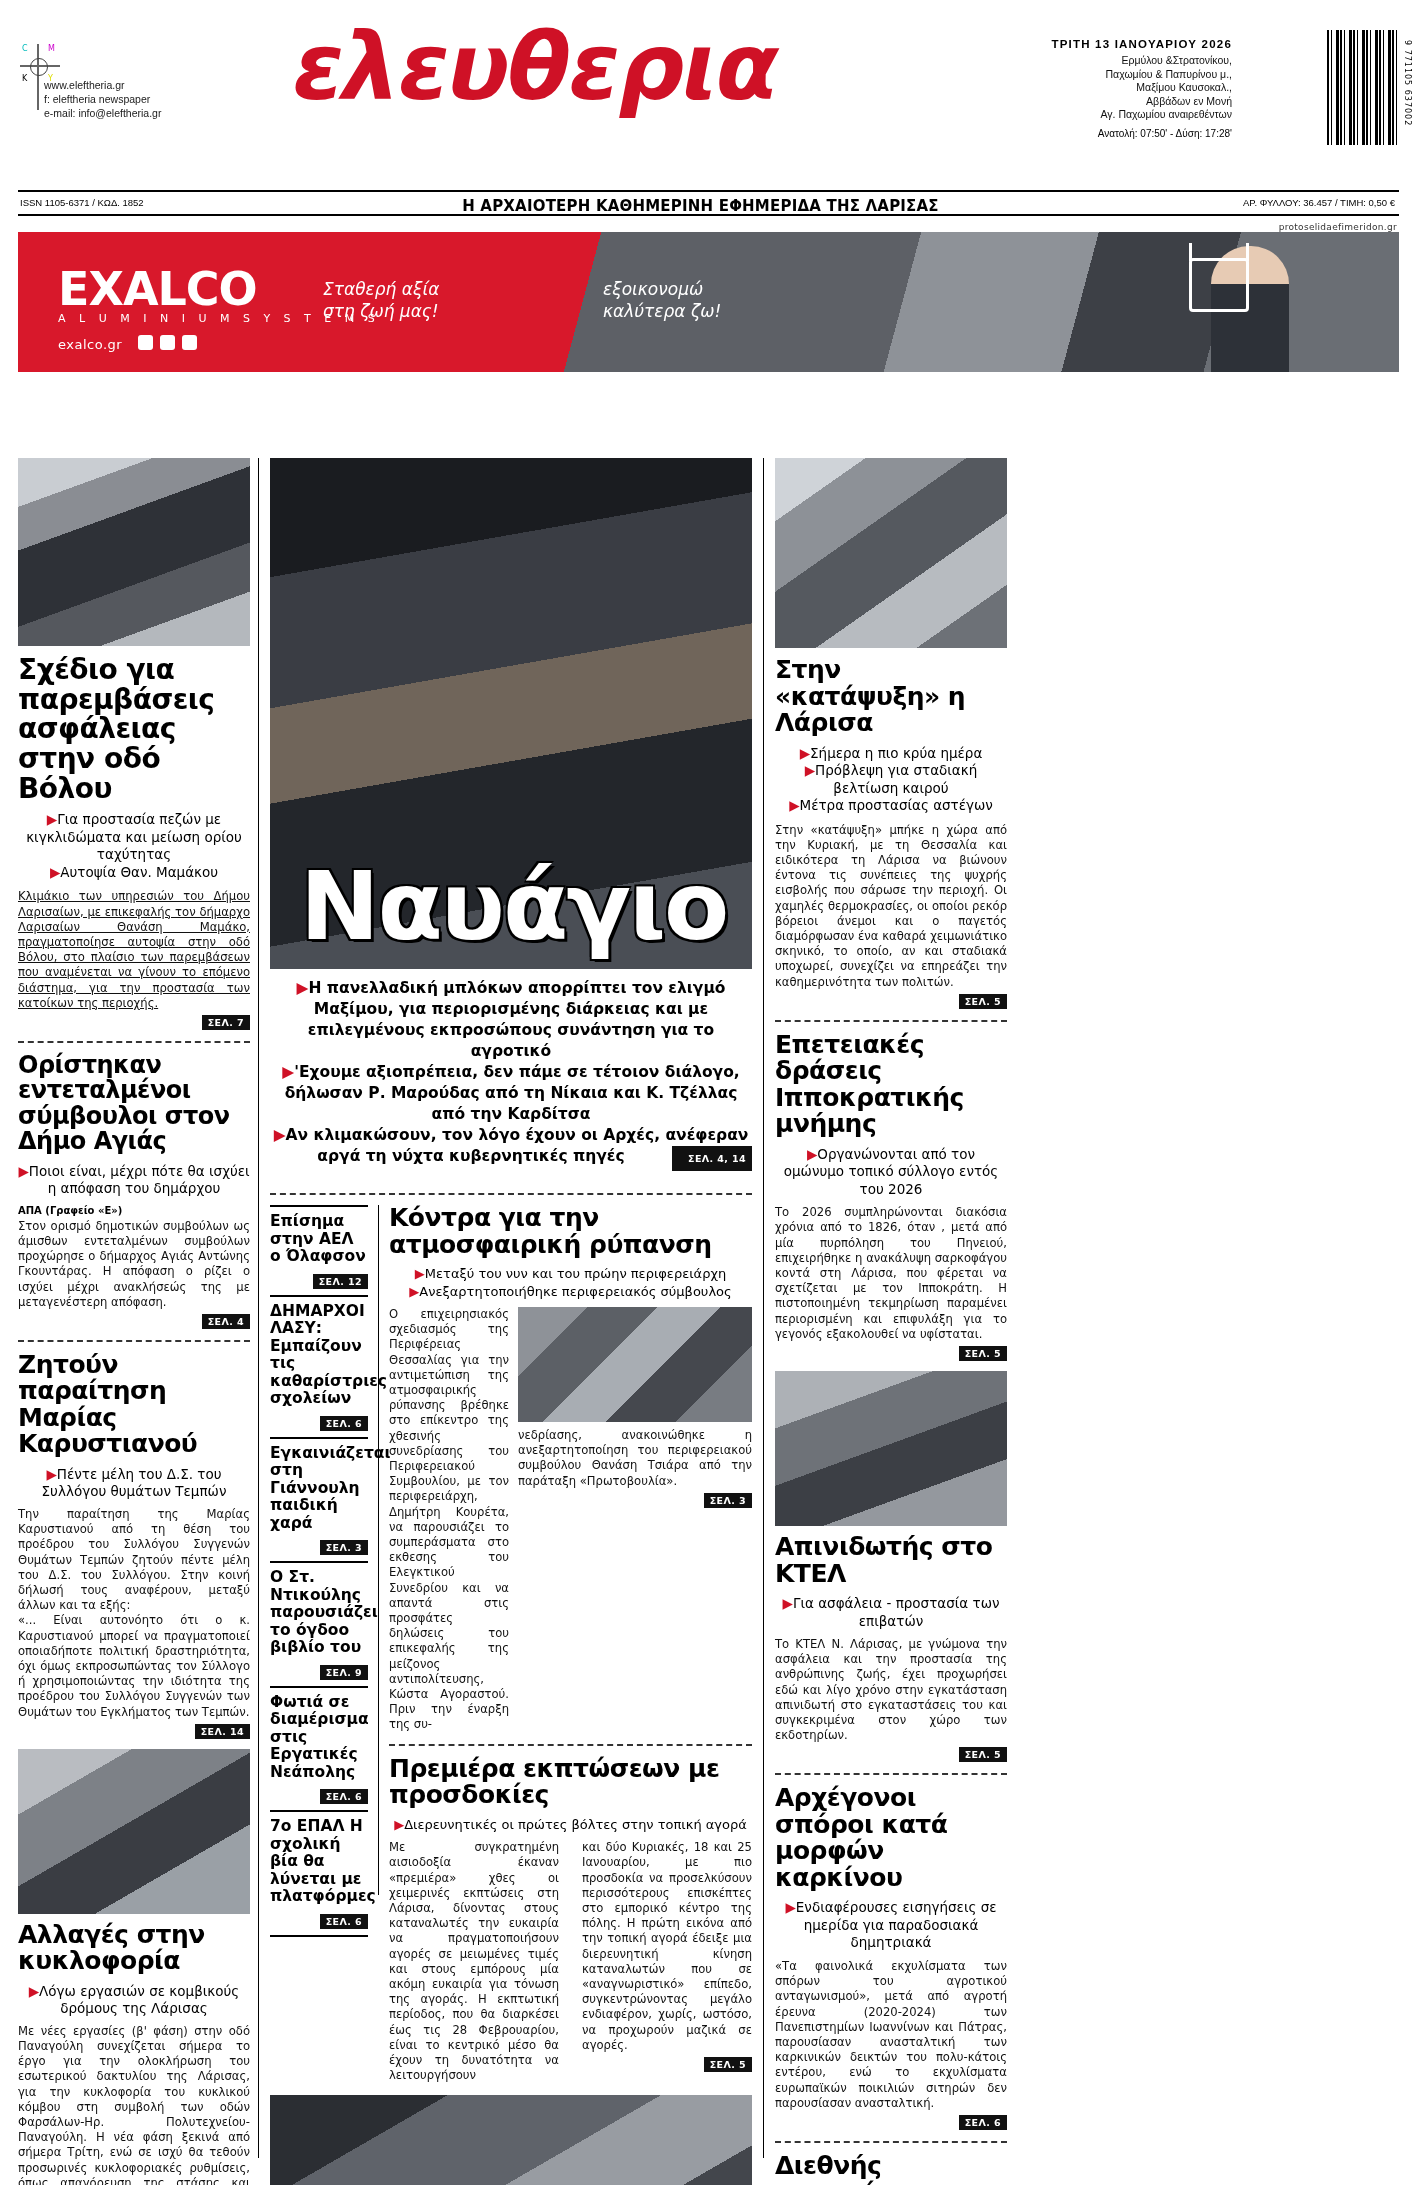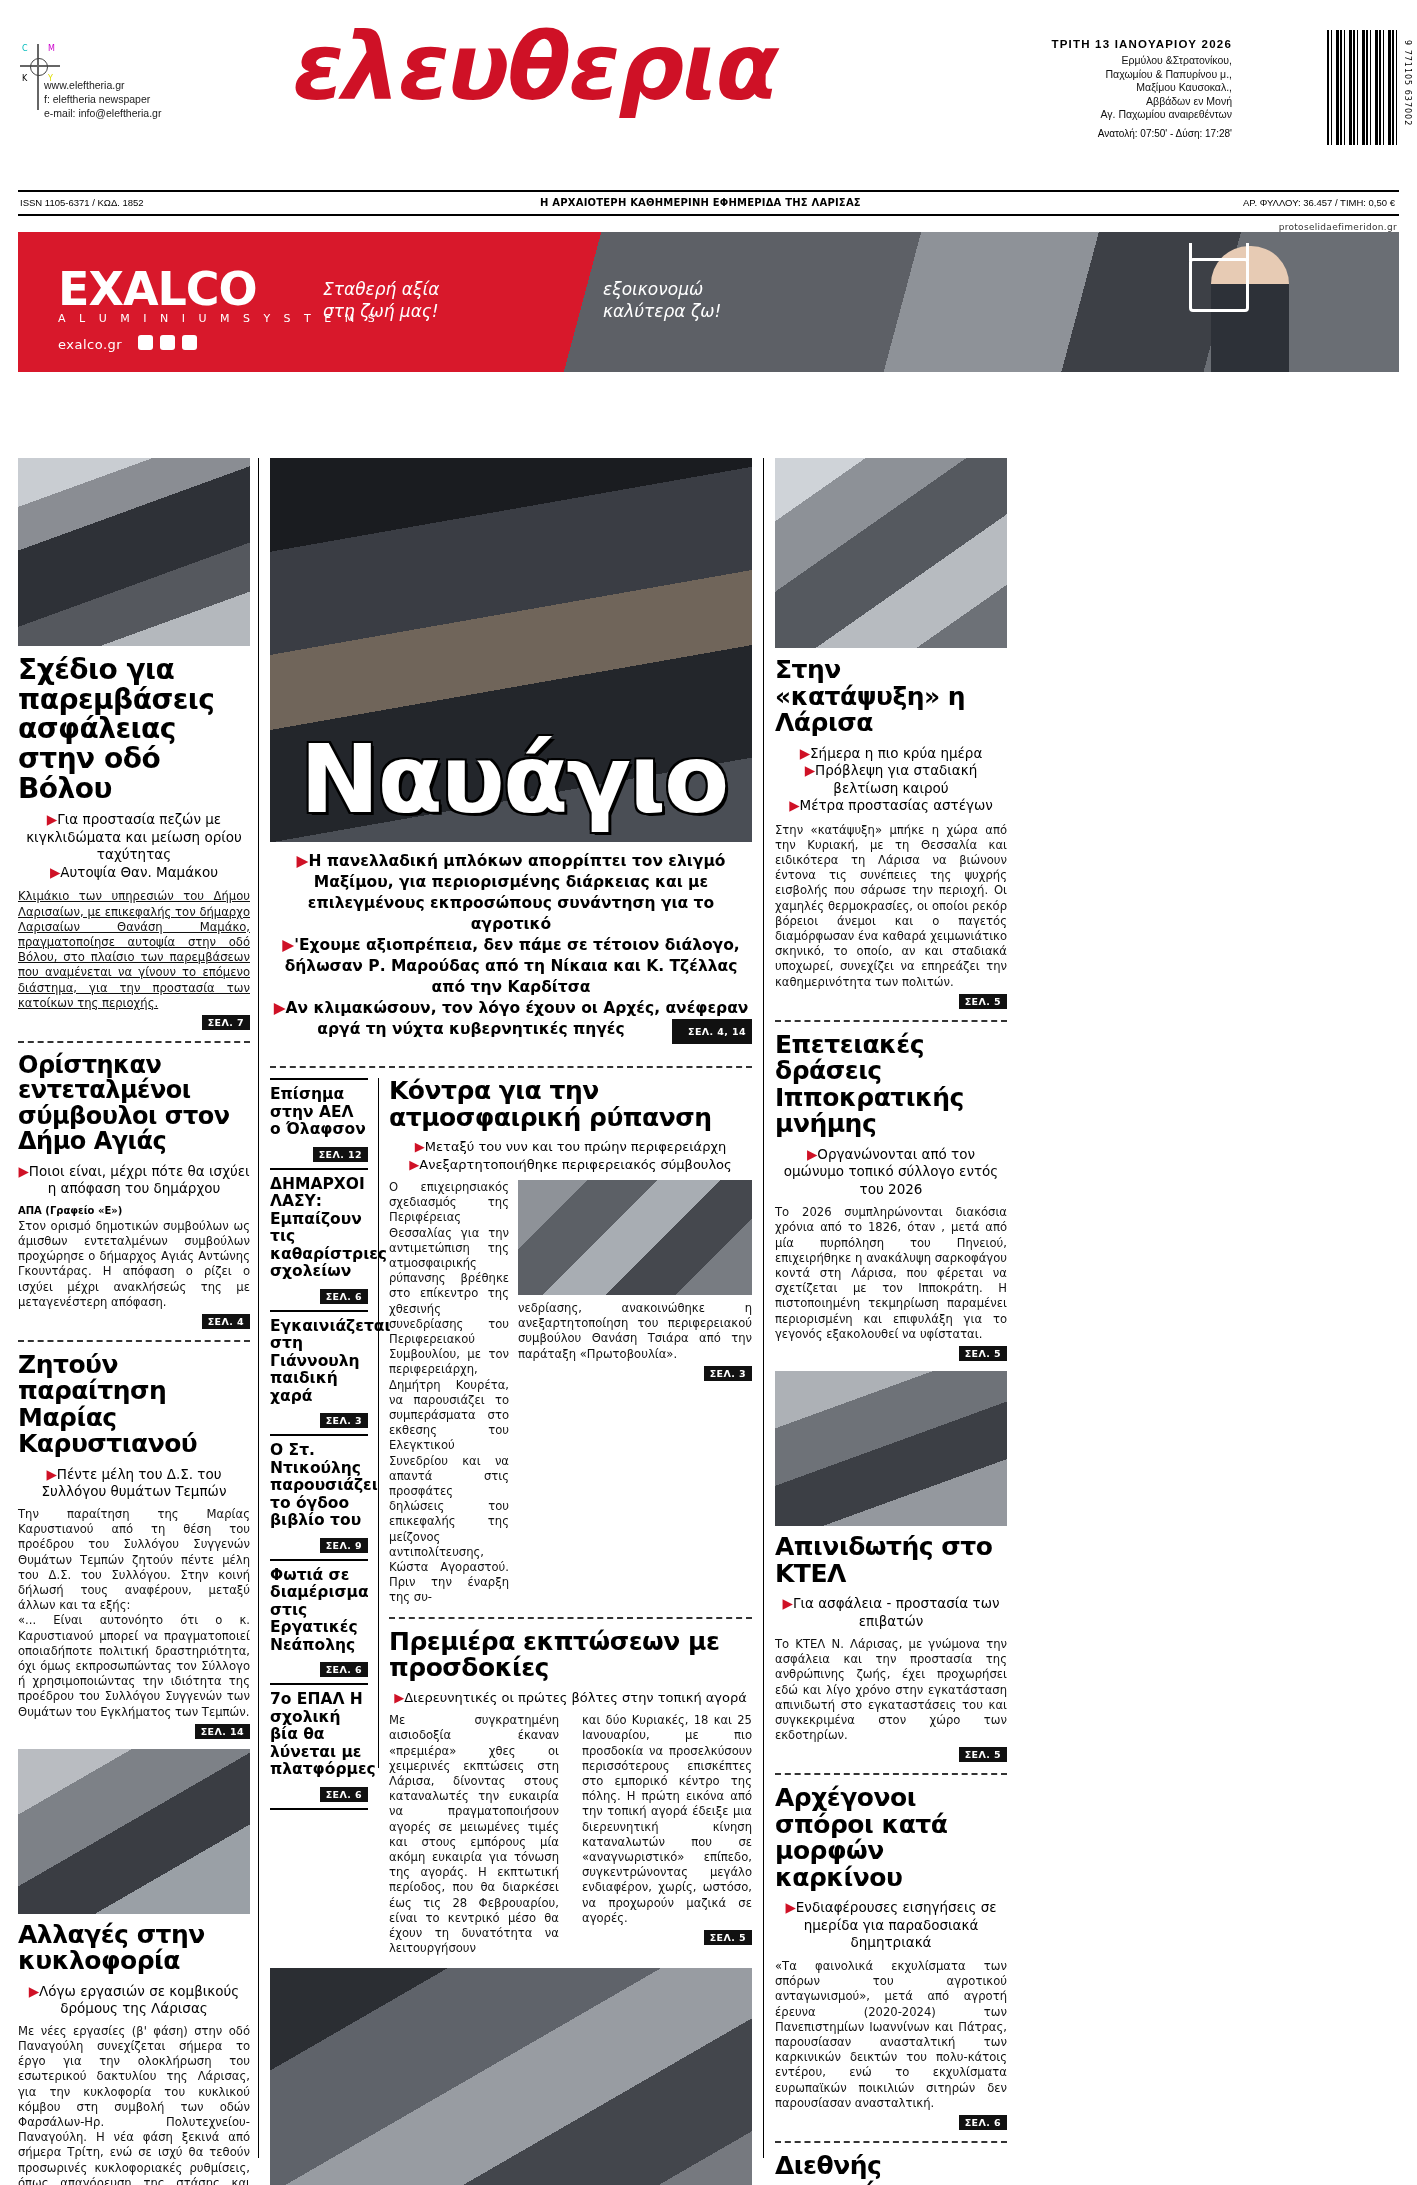--- a/index.html
+++ b/index.html
@@ -21,21 +21,21 @@
   .dateblock .saint{font-size:10.5px;line-height:13.5px;color:#111;}
   .sunline{position:absolute;right:185px;top:128px;font-size:10px;font-family:"Liberation Sans",sans-serif;}
   .barcode{position:absolute;right:18px;top:30px;width:72px;height:115px;
     background:repeating-linear-gradient(90deg,#000 0 2px,#fff 2px 4px,#000 4px 5px,#fff 5px 9px,#000 9px 12px,#fff 12px 13px);}
   .barcode-txt{position:absolute;right:5px;top:40px;font-size:8px;writing-mode:vertical-rl;letter-spacing:1px;}
 
   
   .issnbar{position:absolute;left:18px;top:190px;width:1381px;border-top:2px solid #000;border-bottom:2px solid #000;height:22px;}
   .issnbar .inner{position:relative;height:22px;}
   .issnbar .l{position:absolute;left:2px;top:5px;font-size:9.5px;font-family:"Liberation Sans",sans-serif;}
-  .issnbar .c{position:absolute;left:0;right:16px;top:5px;text-align:center;font-size:10px;font-weight:bold;letter-spacing:.2px;}
+  .issnbar .c{position:absolute;left:0;right:16px;top:5px;text-align:center;font-size:15px;font-weight:bold;letter-spacing:.2px;}
   .issnbar .r{position:absolute;right:4px;top:5px;font-size:9.5px;font-family:"Liberation Sans",sans-serif;}
 
   
   .ad{position:absolute;left:18px;top:232px;width:1381px;height:140px;background:#d8182b;overflow:hidden;}
   .ad .brand{position:absolute;left:40px;top:34px;color:#fff;}
   .ad .brand .b1{font-size:46px;font-weight:bold;letter-spacing:-1px;line-height:46px;}
   .ad .brand .b2{font-size:11px;letter-spacing:5px;}
   .ad .brandweb{position:absolute;left:40px;top:105px;color:#fff;font-size:13px;letter-spacing:.5px;}
   .ad .social{position:absolute;left:120px;top:103px;display:flex;gap:7px;}
   .ad .social i{display:block;width:15px;height:15px;border-radius:3px;background:#fff;}
@@ -197,21 +197,21 @@
         <p><span class="bullet">▶</span><span>Λόγω εργασιών σε κομβικούς δρόμους της Λάρισας</span></p>
       </div>
       <div class="body" style="margin-top:6px;">Με νέες εργασίες (β' φάση) στην οδό Παναγούλη συνεχίζεται σήμερα το έργο για την ολοκλήρωση του εσωτερικού δακτυλίου της Λάρισας, για την κυκλοφορία του κυκλικού κόμβου στη συμβολή των οδών Φαρσάλων-Ηρ. Πολυτεχνείου-Παναγούλη. Η νέα φάση ξεκινά από σήμερα Τρίτη, ενώ σε ισχύ θα τεθούν προσωρινές κυκλοφοριακές ρυθμίσεις, όπως απαγόρευση της στάσης και στάθμευσης οχημάτων, μείωση ορίου ταχύτητας στα 30 χλμ./ώρα, αλλά και απαγόρευση στάσης-στάθμευσης σε συγκεκριμένο σημείο.</div>
 
     </div>
 
   </div>
 
   <div class="col" style="left:270px;top:458px;width:482px;">
 
-    <div class="ph p2" style="height:384px;">
+    <div class="ph p2" style="height:511px;">
       <div class="bigword">Ναυάγιο</div>
     </div>
 
     <div class="bl" style="font-size:15.5px;line-height:21px;margin-top:9px;font-weight:bold;">
       <p><span class="bullet">▶</span><span>Η πανελλαδική μπλόκων απορρίπτει τον ελιγμό Μαξίμου, για περιορισμένης διάρκειας και με επιλεγμένους εκπροσώπους συνάντηση για το αγροτικό</span></p>
       <p><span class="bullet">▶</span><span>'Εχουμε αξιοπρέπεια, δεν πάμε σε τέτοιον διάλογο, δήλωσαν Ρ. Μαρούδας από τη Νίκαια και Κ. Τζέλλας από την Καρδίτσα</span></p>
       <p><span class="bullet">▶</span><span>Αν κλιμακώσουν, τον λόγο έχουν οι Αρχές, ανέφεραν αργά τη νύχτα κυβερνητικές πηγές</span>
          <span class="sel" style="float:right;padding-left:16px;">ΣΕΛ. 4, 14</span></p>
     </div>
 

